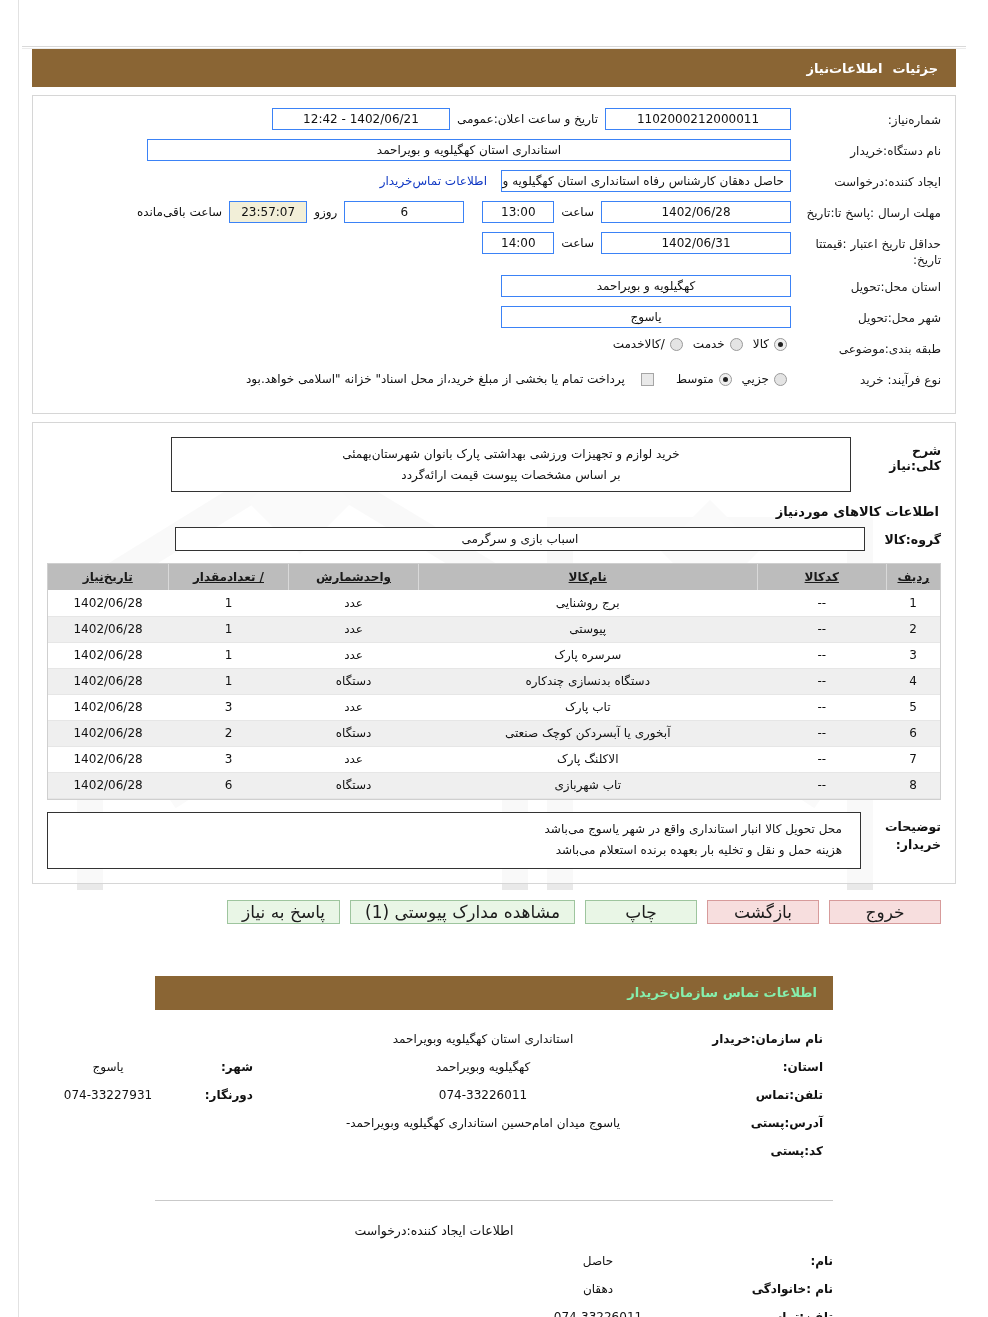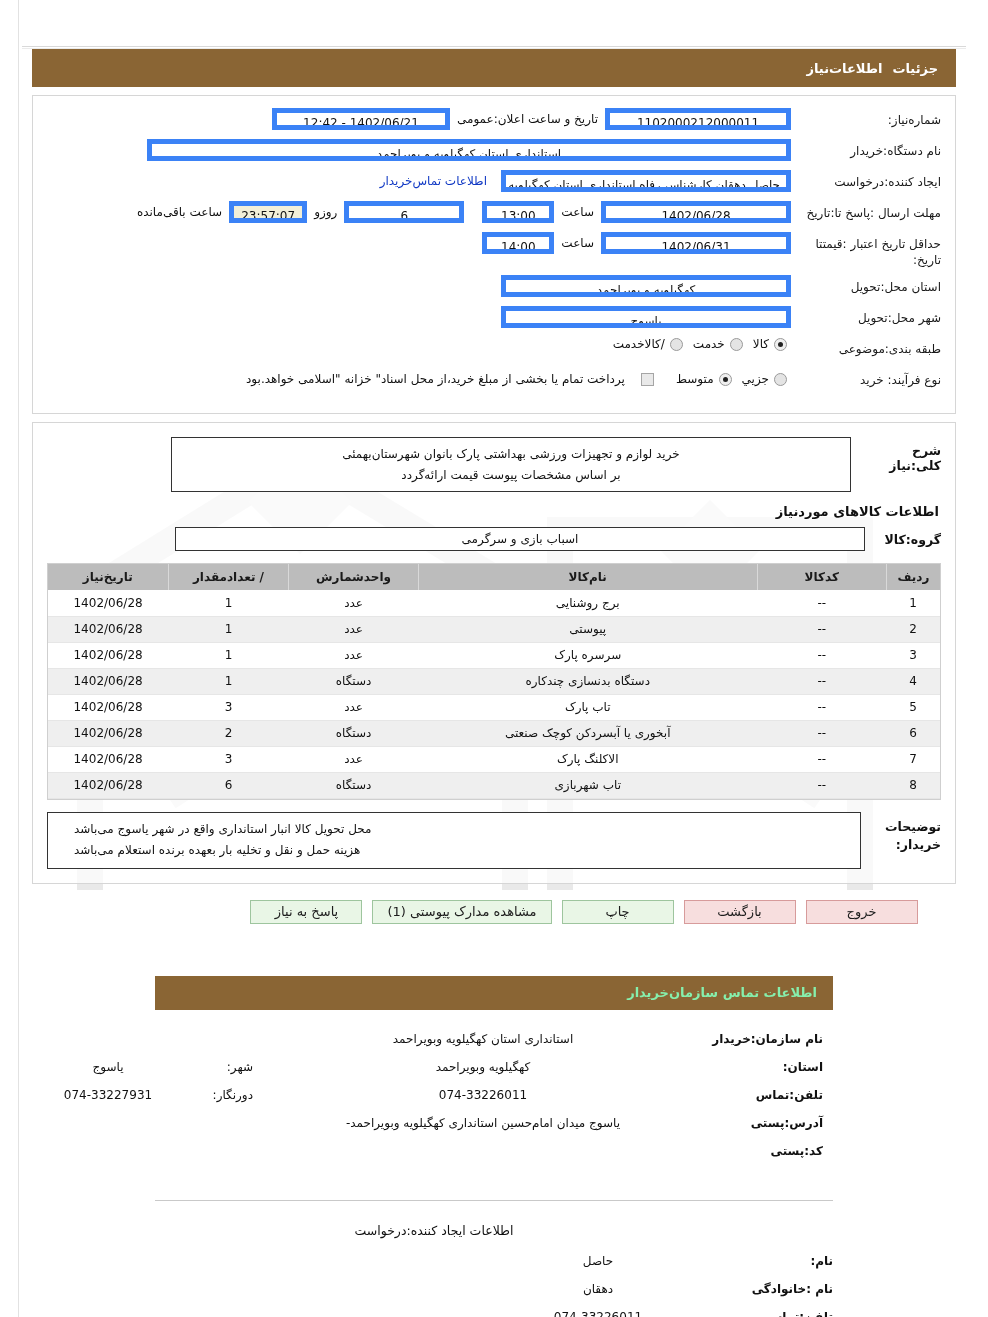--- a/index.html
+++ b/index.html
@@ -84,21 +84,21 @@
     flex: 0 0 150px;
     text-align: right;
     padding-left: 8px;
     padding-top: 4px;
     font-size: 12px;
     color: #1a1a1a;
     line-height: 1.35;
     white-space: pre-line;
   }
   .fbox {
-    border: 5px solid #3b82f6;
+    border: 1px solid #3b82f6;
     height: 22px;
     line-height: 20px;
     padding: 0 6px;
     background: #fff;
     font-size: 12px;
     text-align: center;
     overflow: hidden;
     white-space: nowrap;
   }
   .fbox.num { font-family: "DejaVu Sans", sans-serif; }
@@ -214,20 +214,21 @@
   }
   table.goods thead th {
     background: #bcbcbc;
     color: #1a1a1a;
     font-weight: bold;
     height: 26px;
     border-left: 1px solid #d9d9d9;
     padding: 0 6px;
     text-align: center;
     white-space: nowrap;
+    text-decoration: underline;
   }
   table.goods thead th:last-child { border-left: none; }
   table.goods tbody td {
     height: 26px;
     text-align: center;
     border-bottom: 1px solid #e6e6e6;
     padding: 0 6px;
     white-space: nowrap;
   }
   table.goods tbody tr:nth-child(odd)  { background: #ffffff; }
@@ -245,41 +246,41 @@
     width: 80px; flex: 0 0 80px;
     font-weight: bold; font-size: 12.5px;
     text-align: right; padding-left: 6px; padding-top: 6px;
     line-height: 1.5; white-space: pre-line;
   }
   .notes-box {
     border: 1px solid #333;
     background: #fff;
     width: 826px;
     min-height: 54px;
-    padding: 6px 26px;
+    padding: 6px 18px;
     font-size: 12px;
     line-height: 1.8;
-    text-align: left;
+    text-align: right;
     white-space: pre-line;
   }
 
   
   .actions {
     display: flex;
     justify-content: center;
     align-items: center;
     gap: 10px;
     margin: 16px 0 0 0;
     padding-left: 180px;
   }
   .btn {
     border: 1px solid #9ec59e;
     background: #e9f6e6;
     color: #1c1c1c;
-    font-size: 13px;
+    font-size: 17px;
     height: 24px;
     line-height: 22px;
     padding: 0 14px;
     cursor: pointer;
     white-space: nowrap;
     font-family: inherit;
   }
   .btn.danger {
     border: 1px solid #d79b9b;
     background: #f7dede;
@@ -305,21 +306,21 @@
   }
   .clbl {
     width: 110px; flex: 0 0 110px;
     font-weight: bold; text-align: right; padding-left: 10px;
     white-space: nowrap;
   }
   .cval { width: 250px; flex: 0 0 250px; text-align: center; white-space: pre-line; }
   .cval.wide { width: 460px; flex: 0 0 460px; }
   .clbl2 {
     width: 80px; flex: 0 0 80px;
-    font-weight: normal; text-align: right; padding-left: 10px; white-space: nowrap;
+    font-weight: bold; text-align: right; padding-left: 10px; white-space: nowrap;
   }
   .cval2 { width: 130px; flex: 0 0 130px; text-align: center; white-space: nowrap; }
 
   .hr-sep {
     margin: 22px 155px 0 155px;
     border: none;
     border-top: 1px solid #c9c9c9;
     height: 0;
   }
   .creator-title {

